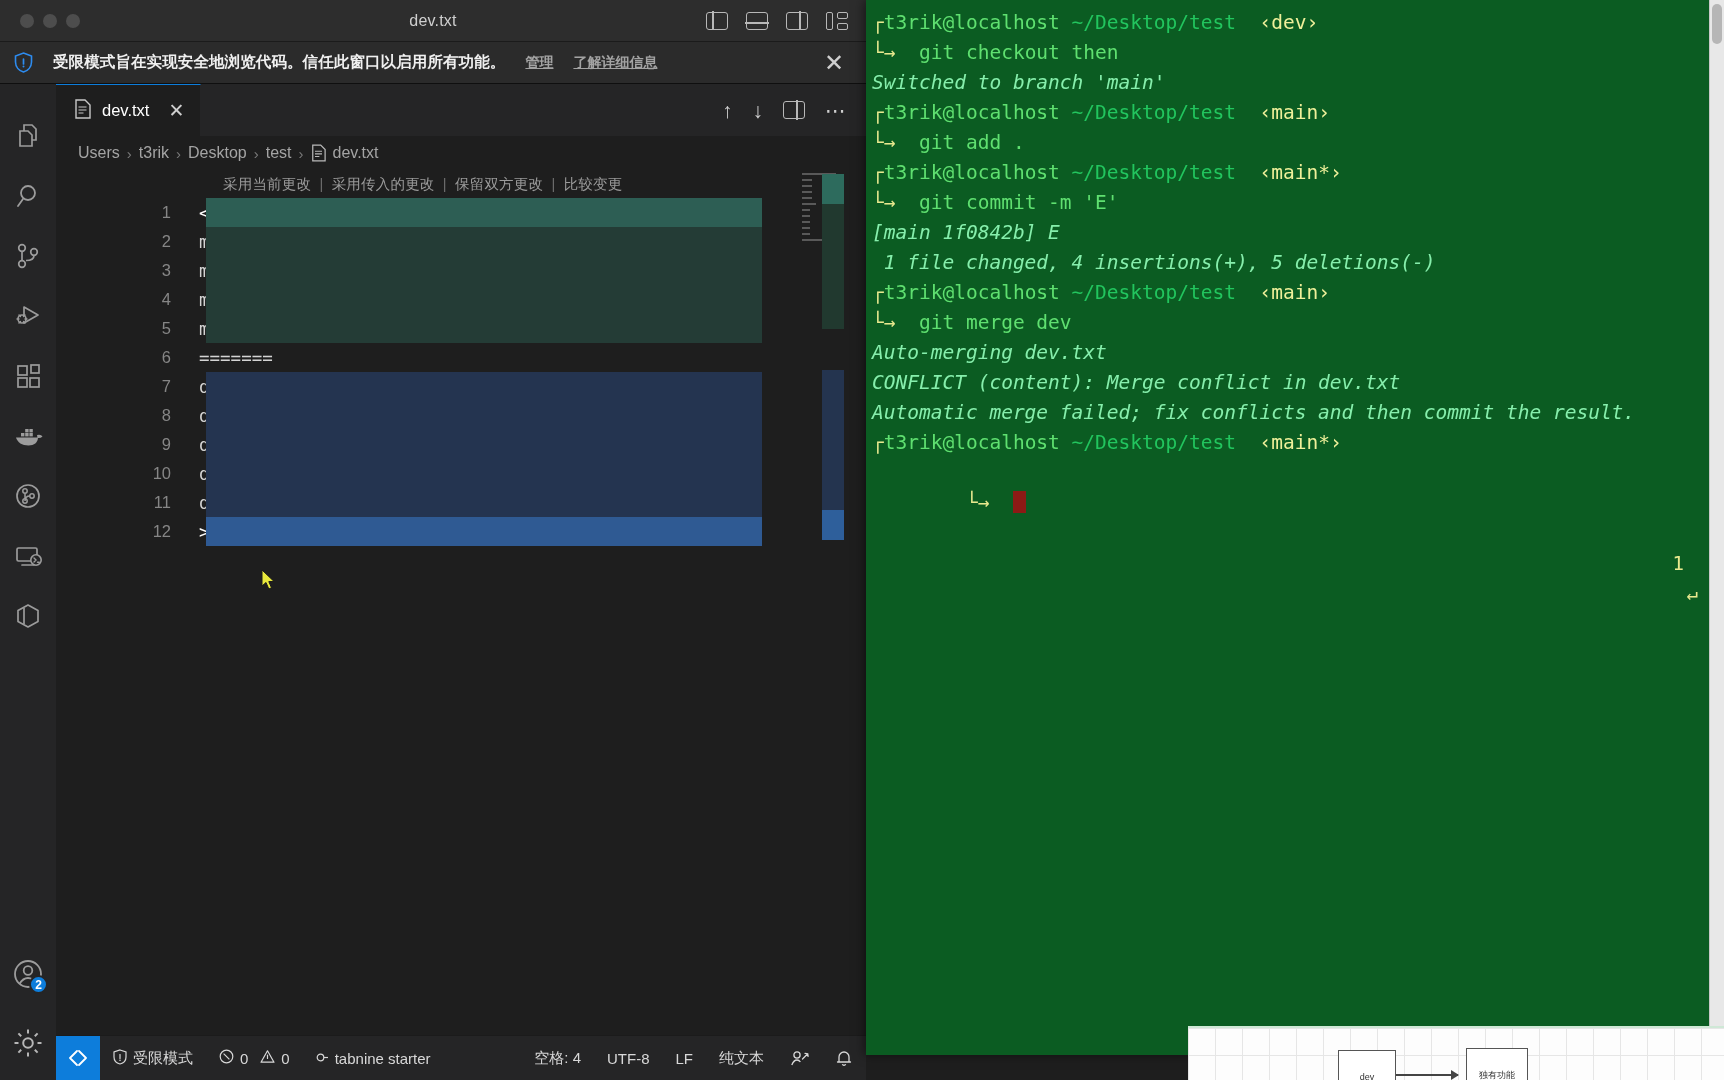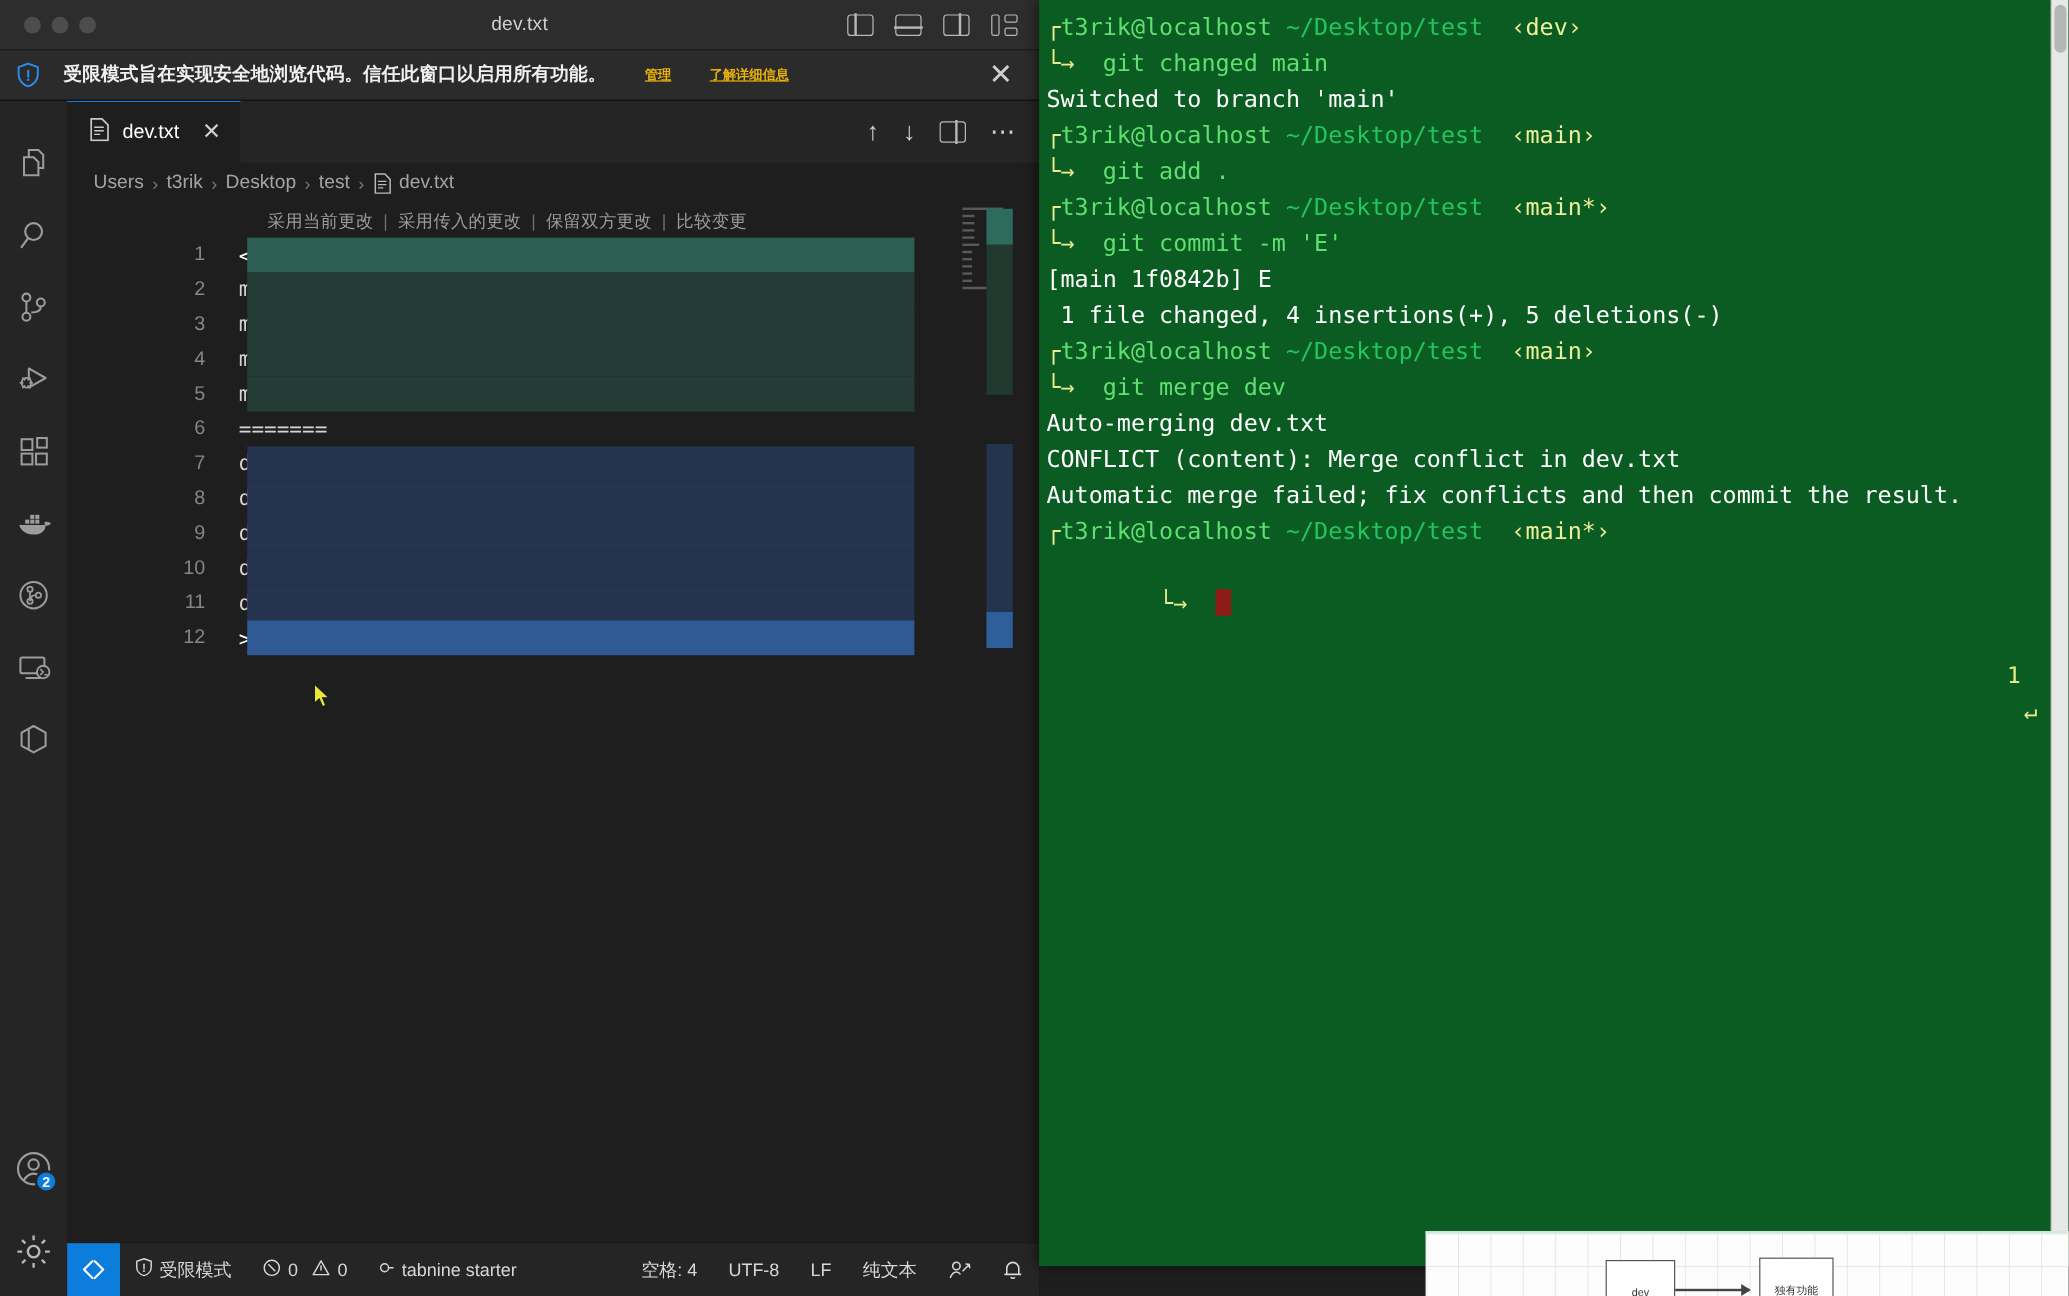--- a/index.html
+++ b/index.html
@@ -39,21 +39,21 @@
   .layicon.grid .g2{left:11px;top:0;width:11px;height:7px;}
   .layicon.grid .g3{left:11px;top:11px;width:11px;height:7px;}
 
   
   .trust-banner{
     height:41px;flex:0 0 41px;background:#2b2b2b;border-bottom:1px solid #0f0f0f;
     display:flex;align-items:center;padding:0 14px;gap:20px;position:relative;
   }
   .shield{width:19px;height:21px;flex:0 0 19px;position:relative;}
   .trust-text{color:#f0f0f0;font-size:15.5px;font-weight:700;letter-spacing:.1px;}
-  .trust-link{color:#eab308;font-size:11px;font-weight:700;text-decoration:underline;cursor:pointer;margin-left:12px;}
+  .trust-link{color:#a3a3a3;font-size:14px;font-weight:700;text-decoration:underline;cursor:pointer;margin-left:0;}
   .trust-close{margin-left:auto;color:#cfcfcf;font-size:24px;line-height:1;cursor:pointer;padding-right:8px;font-weight:300;}
 
   
   .vs-body{flex:1;display:flex;min-height:0;}
   .activitybar{
     width:56px;flex:0 0 56px;background:#252526;display:flex;flex-direction:column;
     align-items:center;padding-top:22px;box-sizing:border-box;
   }
   .act{width:56px;height:60px;display:flex;align-items:center;justify-content:center;cursor:pointer;position:relative;}
   .act svg{display:block;}
@@ -156,21 +156,21 @@
   .term-body{
     flex:1;position:relative;background:#0b5c22;overflow:hidden;
     font-family:"DejaVu Sans Mono","Liberation Mono",monospace;
     font-size:19.5px;line-height:30px;padding:8px 0 0 6px;box-sizing:border-box;
   }
   .tline{white-space:pre;height:30px;}
   .c-blue{color:#22c55e;}
   .c-yellow{color:#eff09a;}
   .c-white{color:#f3f3e0;}
   .c-gitgreen{color:#5fe070;}
-  .c-cream{color:#ffffff;}
+  .c-cream{color:#86efac;font-style:italic;}
   .prompt-bracket{color:#e9e98f;}
   .cursor-block{display:inline-block;width:13px;height:22px;background:#8c1a15;vertical-align:-4px;}
   .retind{position:absolute;right:26px;color:#e9e98f;font-size:19px;}
   .term-scroll{
     position:absolute;right:0;top:0;bottom:0;width:14px;background:#e8e8e8;border-left:1px solid #c7c7c7;
   }
   .term-scroll i{position:absolute;left:2px;right:2px;top:4px;height:40px;background:#b6b6b6;border-radius:6px;display:block;}
 
   
   .diagram{
@@ -562,21 +562,21 @@
       </div>
     </div>
   </div>
 
   <div class="terminal">
 
     <div class="term-body">
 
       <div class="tline"><span class="prompt-bracket">┌</span><span class="c-gitgreen">t3rik@localhost</span><span class="c-white"> </span><span class="c-blue">~/Desktop/test</span><span class="c-white">  </span><span class="c-yellow">‹dev›</span></div>
 
-      <div class="tline"><span class="prompt-bracket">└→</span><span class="c-gitgreen">  </span><span class="c-gitgreen">git changed main</span></div>
+      <div class="tline"><span class="prompt-bracket">└→</span><span class="c-gitgreen">  </span><span class="c-gitgreen">git checkout then</span></div>
 
       <div class="tline c-cream">Switched to branch 'main'</div>
 
       <div class="tline"><span class="prompt-bracket">┌</span><span class="c-gitgreen">t3rik@localhost</span><span class="c-white"> </span><span class="c-blue">~/Desktop/test</span><span class="c-white">  </span><span class="c-yellow">‹main›</span></div>
 
       <div class="tline"><span class="prompt-bracket">└→</span><span class="c-gitgreen">  </span><span class="c-gitgreen">git add .</span></div>
 
       <div class="tline"><span class="prompt-bracket">┌</span><span class="c-gitgreen">t3rik@localhost</span><span class="c-white"> </span><span class="c-blue">~/Desktop/test</span><span class="c-white">  </span><span class="c-yellow">‹main*›</span></div>
 
       <div class="tline"><span class="prompt-bracket">└→</span><span class="c-gitgreen">  </span><span class="c-gitgreen">git commit -m 'E'</span></div>

